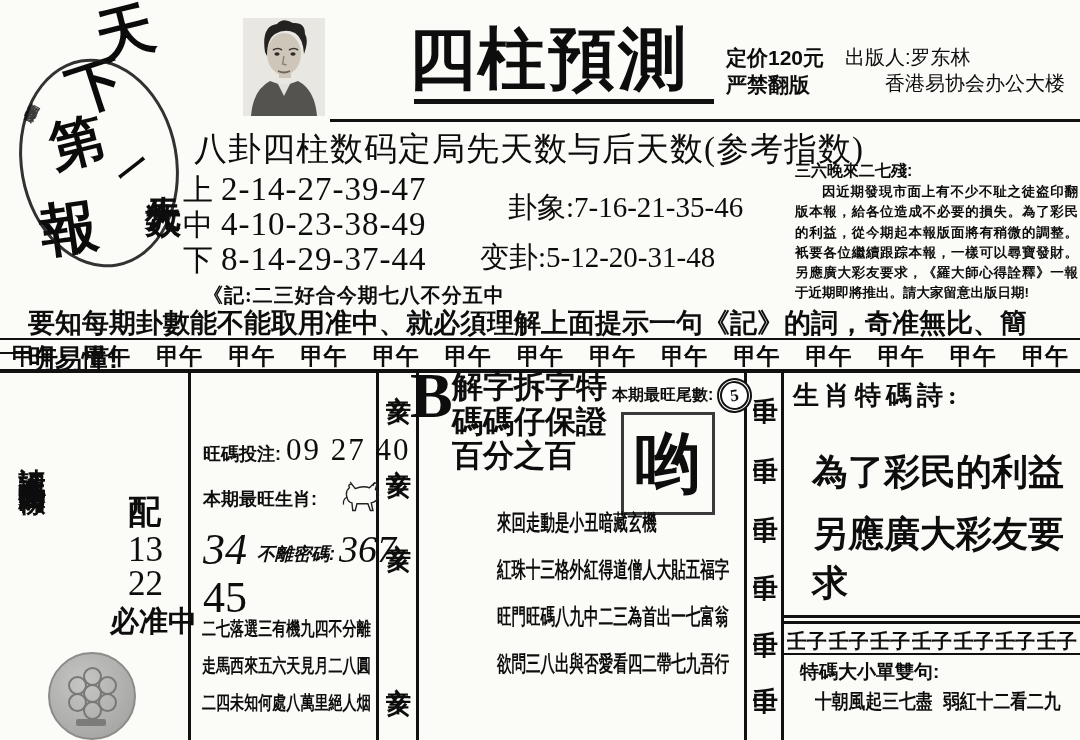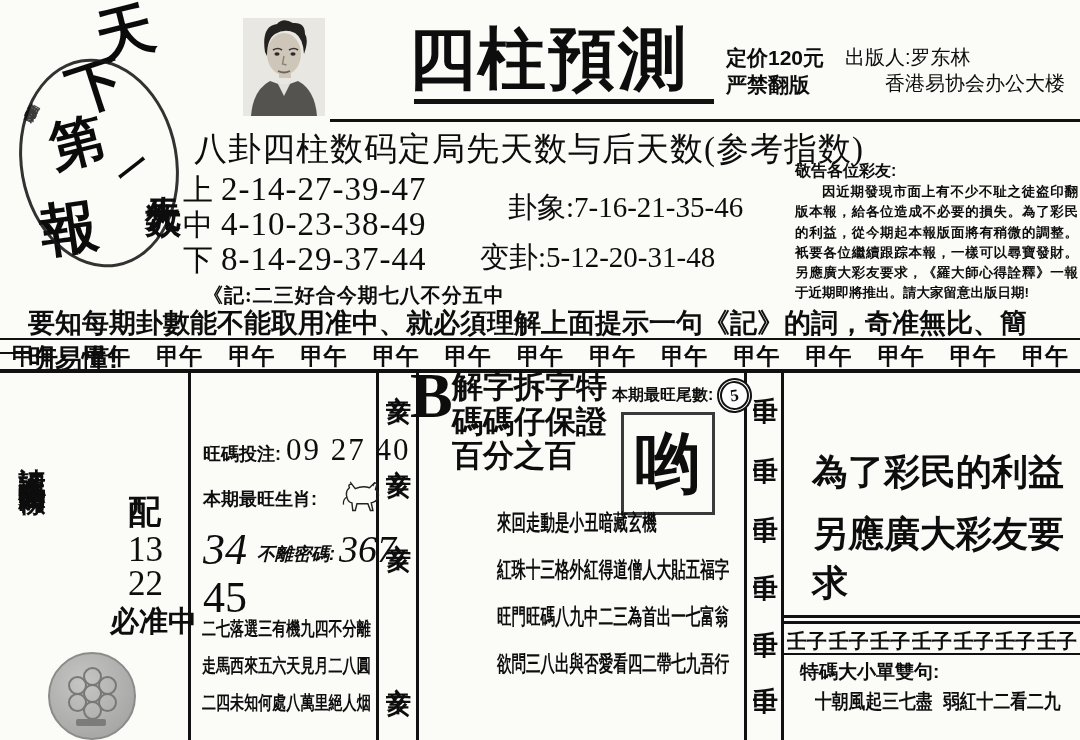--- a/index.html
+++ b/index.html
@@ -192,21 +192,21 @@
       <div class="udrow">
       <span class="lab">下</span>
       <span class="val">8-14-29-37-44</span>
     </div>
     </div>
   <div class="abs" id="ji-line">《記:二三好合今期七八不分五中</div>
   <div class="abs" id="gua1">卦象:7-16-21-35-46</div>
   <div class="abs" id="gua2">变卦:5-12-20-31-48</div>
 
   <div class="abs sans" id="notice">
-    <div id="notice-head">敬告各位彩友:</div>
+    <div id="notice-head">三六晚來二七殘:</div>
     <div id="notice-body">因近期發現市面上有不少不耻之徒盗印翻版本報，給各位造成不必要的損失。為了彩民的利益，從今期起本報版面將有稍微的調整。衹要各位繼續跟踪本報，一樣可以尋寶發財。另應廣大彩友要求，《羅大師心得詮釋》一報于近期即將推出。請大家留意出版日期!</div>
   </div>
 
   <div class="abs sans" id="banner">要知每期卦數能不能取用准中、就必須理解上面提示一句《記》的詞，奇准無比、簡明易懂!</div>
 
   <div class="hline" id="rule-a"></div>
   <div class="hline" id="rule-stub"></div>
   <div class="abs" id="jiawu-row">
       <span>甲午</span>
       <span>甲午</span>
@@ -303,20 +303,21 @@
 
   <div id="renshen-col">
       <div class="gz-pair">壬申</div>
       <div class="gz-pair">壬申</div>
       <div class="gz-pair">壬申</div>
       <div class="gz-pair">壬申</div>
       <div class="gz-pair">壬申</div>
       <div class="gz-pair">壬申</div>
     </div>
 
+  <div class="abs" id="zpoem-title">生肖特碼詩:</div>
   <div class="abs" id="zpoem-l1">為了彩民的利益</div>
   <div class="abs" id="zpoem-l2">另應廣大彩友要求</div>
 
   <div class="abs" id="dbl-line"></div>
   <div class="abs" id="renzi-row">
       <span>壬子</span>
       <span>壬子</span>
       <span>壬子</span>
       <span>壬子</span>
       <span>壬子</span>

